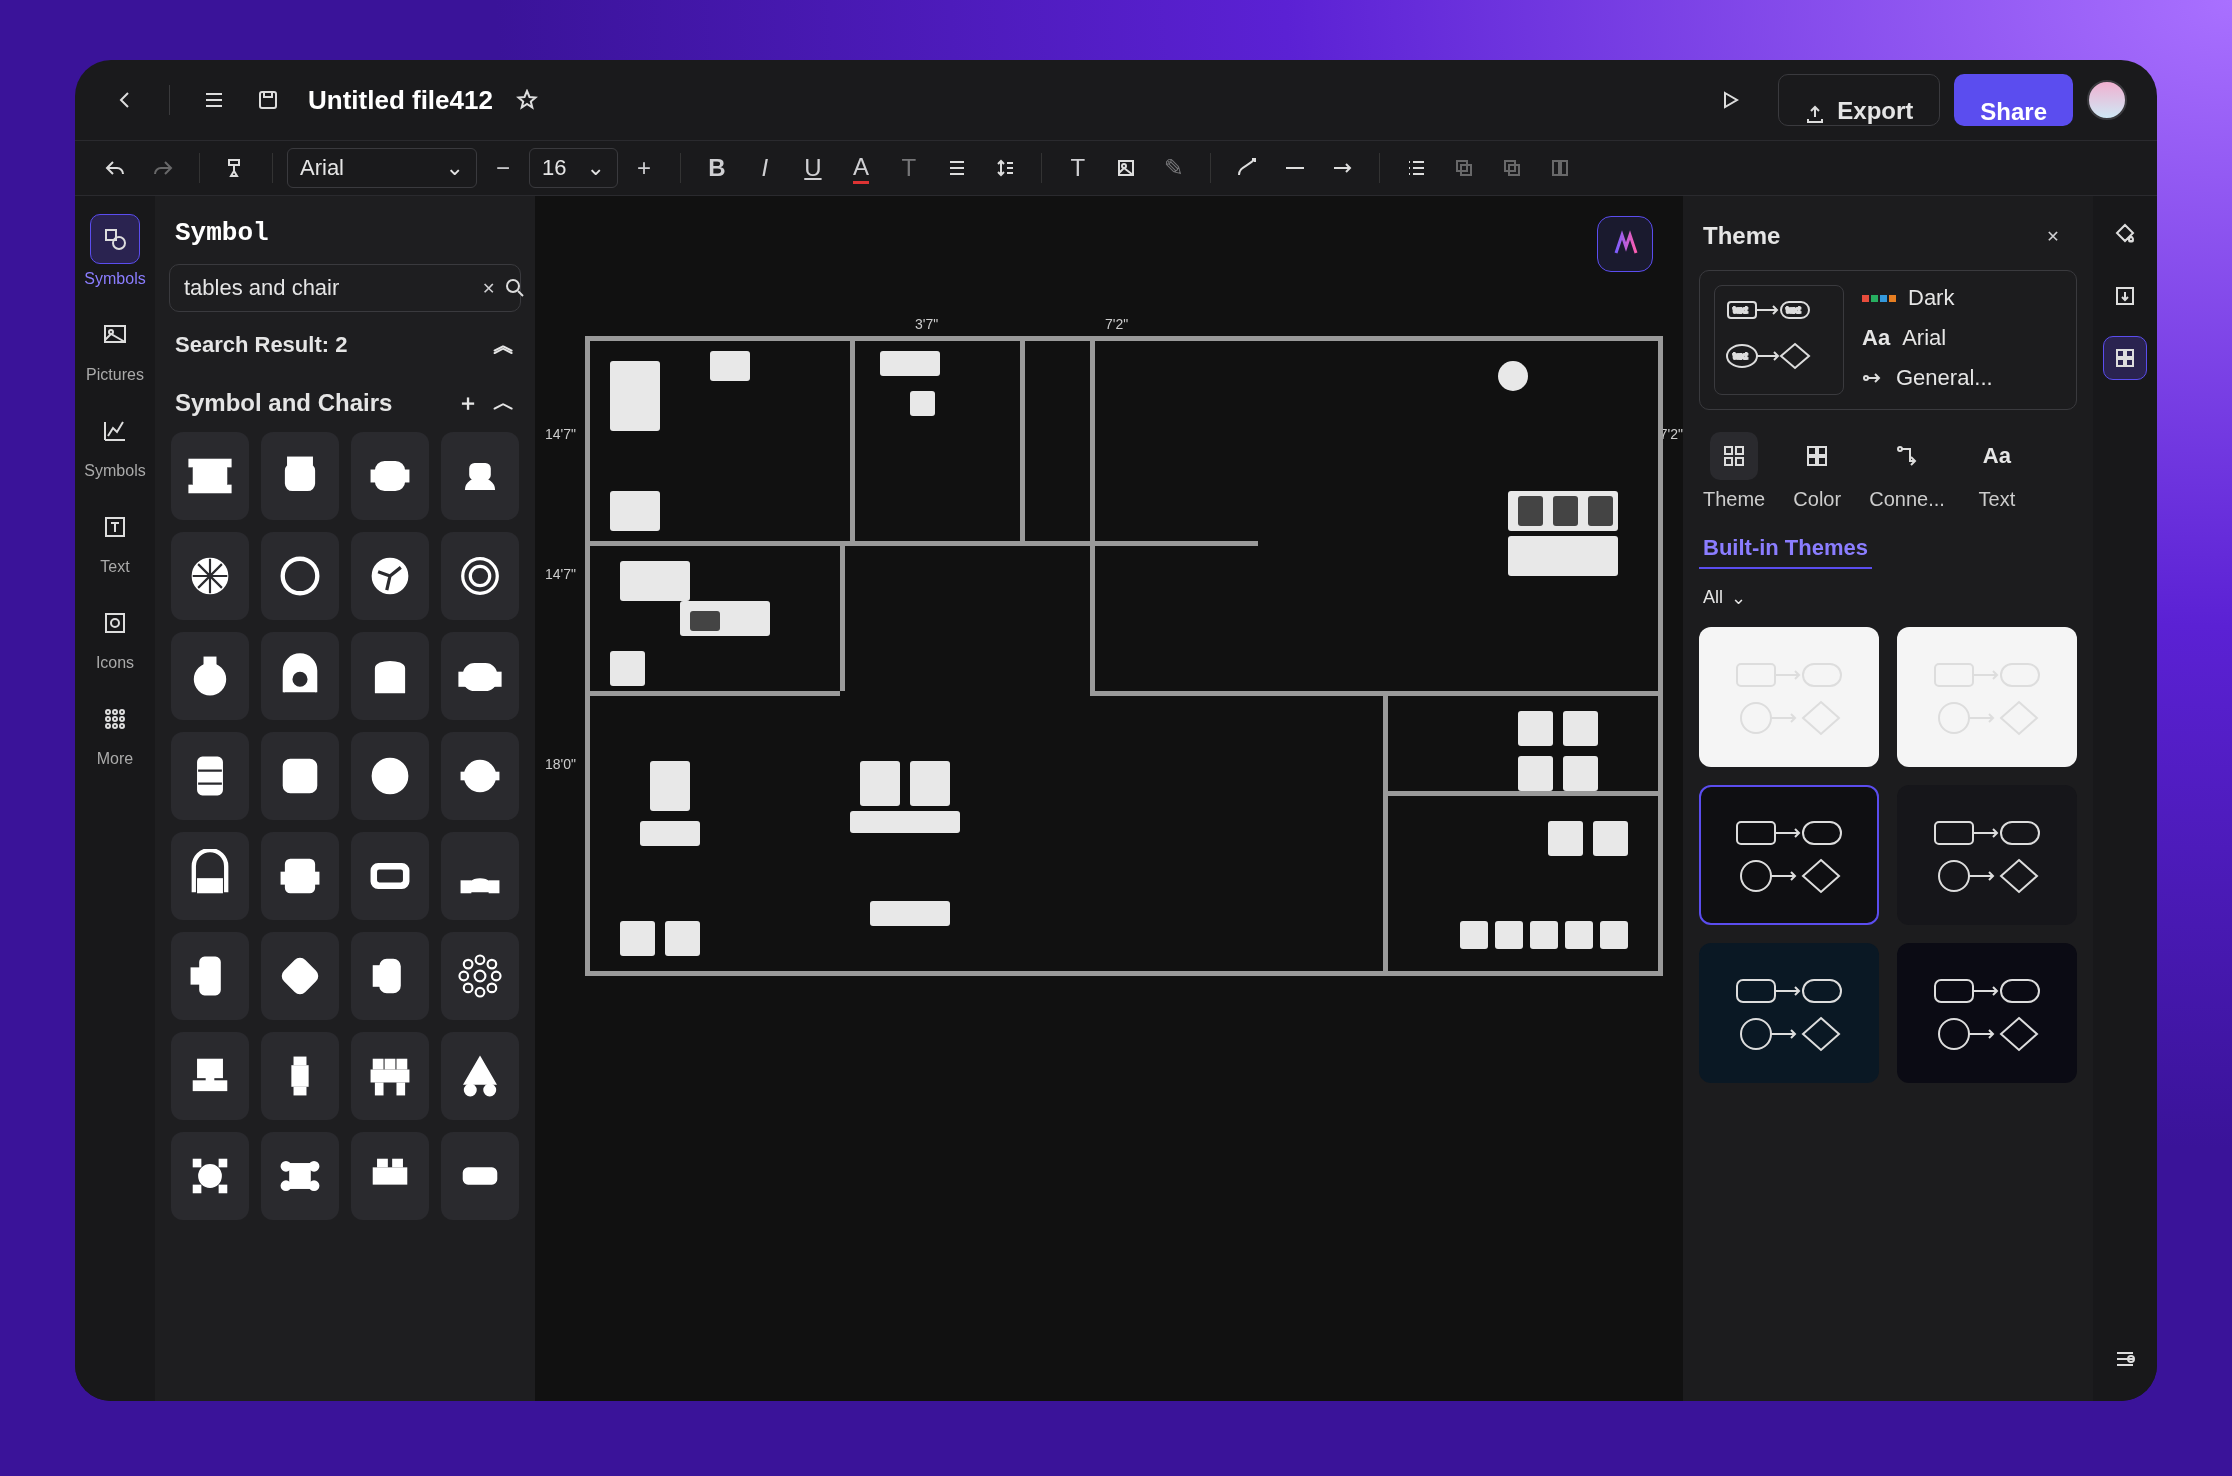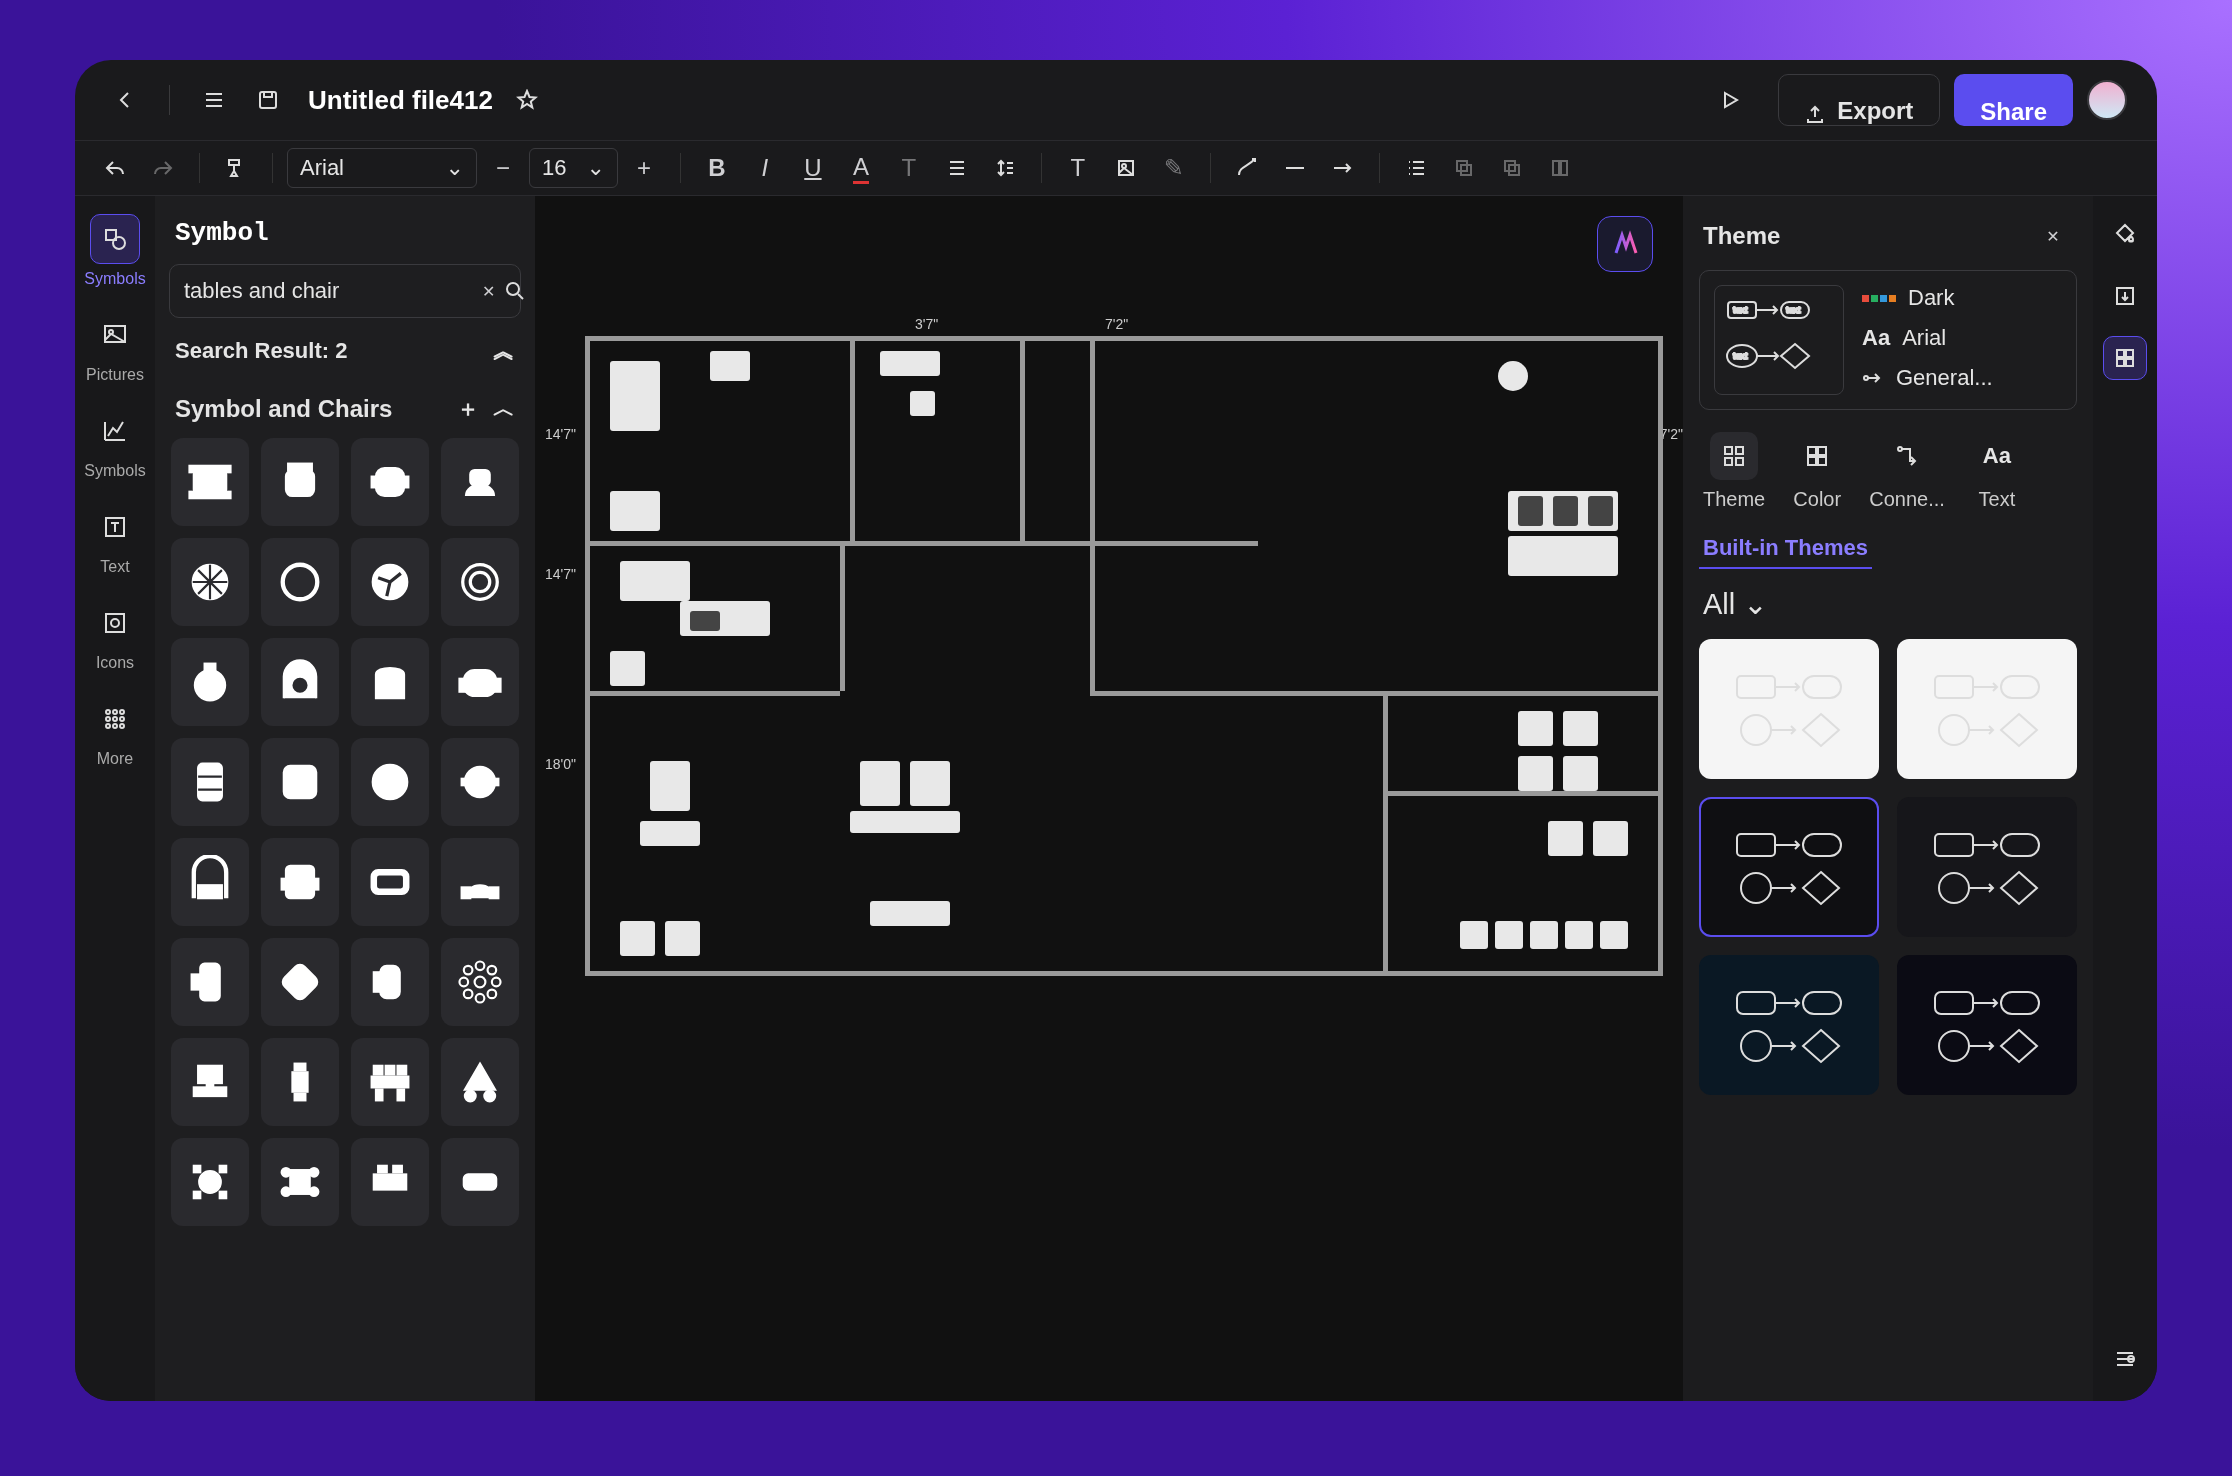--- a/index.html
+++ b/index.html
@@ -64,21 +64,21 @@
 .rail-item { width:60px; display:flex; flex-direction:column; align-items:center; gap:6px; padding:6px 0; cursor:pointer;}
 .rail-item.active .rail-icon { background:#2a2350; border:1px solid #5b4def; color:#8b7dff;}
 .rail-icon { width:50px; height:50px; border-radius:10px; display:flex; align-items:center; justify-content:center; color:#aaa;}
 .rail-label { font-size:16px; color:#aaa;}
 .rail-item.active .rail-label { color:#8b7dff; }
 .symbol-panel {
   width:380px; background:#1e1e20; display:flex; flex-direction:column; padding:16px 14px; overflow:hidden;
 }
 .panel-title { font-size:26px; font-weight:700; color:#fff; padding:6px 6px 16px;font-family:Liberation Mono, monospace;}
 .search-wrap {
-  height:54px; border:1px solid #3a3a3e; border-radius:10px; display:flex; align-items:center; padding:0 14px; gap:10px;
+  height:48px; border:1px solid #3a3a3e; border-radius:10px; display:flex; align-items:center; padding:0 14px; gap:10px;
 }
 .search-wrap input {
   flex:1; background:transparent; border:none; outline:none; color:#e5e5e5; font-size:22px;
 }
 .section-head {
   display:flex; align-items:center; justify-content:space-between; padding:18px 6px 10px; font-size:22px; font-weight:600;
 }
 .sym-grid { display:grid; grid-template-columns:repeat(4,1fr); gap:12px; padding:4px 2px;}
 .sym {
   height:88px; background:#2a2a2e; border-radius:12px; display:flex; align-items:center; justify-content:center; cursor:pointer;
@@ -113,21 +113,21 @@
 .mini-diag { width:130px; height:110px; border:1px solid #3a3a3e; border-radius:8px; padding:8px;}
 .theme-info { display:flex; flex-direction:column; gap:14px; font-size:22px;}
 .theme-info .row { display:flex; align-items:center; gap:12px;}
 .theme-tabs { display:flex; gap:28px; padding:22px 4px 10px;}
 .ttab { display:flex; flex-direction:column; align-items:center; gap:8px; cursor:pointer;}
 .ttab.active { color:#fff;}
 .ttab .ti { width:48px; height:48px; border-radius:10px; display:flex; align-items:center; justify-content:center;}
 .ttab.active .ti { background:#2a2a2e;}
 .ttab-lbl { font-size:20px; color:#ccc;}
 .builtin { font-size:22px; color:#8b7dff; font-weight:600; padding:14px 4px 6px; border-bottom:2px solid #5b4def; width:fit-content;}
-.filter-row { padding:18px 4px; font-size:29px; display:flex; align-items:flex-end; gap:8px;}
+.filter-row { padding:18px 4px; font-size:18px; display:flex; align-items:flex-start; gap:8px;}
 .theme-grid { display:grid; grid-template-columns:1fr 1fr; gap:18px;}
 .theme-card { height:140px; border-radius:12px; display:flex; align-items:center; justify-content:center; cursor:pointer;}
 .tc-light { background:#f5f5f5;}
 .tc-dark { background:#0f0f12;}
 .tc-selected { border:2px solid #5b4def;}
 .right-rail {
   width:64px; background:#18181a; display:flex; flex-direction:column; align-items:center; padding-top:16px; gap:18px;
 }
 .rr-item { width:44px; height:44px; display:flex; align-items:center; justify-content:center; border-radius:10px; cursor:pointer; color:#bbb;}
 .rr-item.active { background:#2a2350; color:#8b7dff; border:1px solid #5b4def;}

